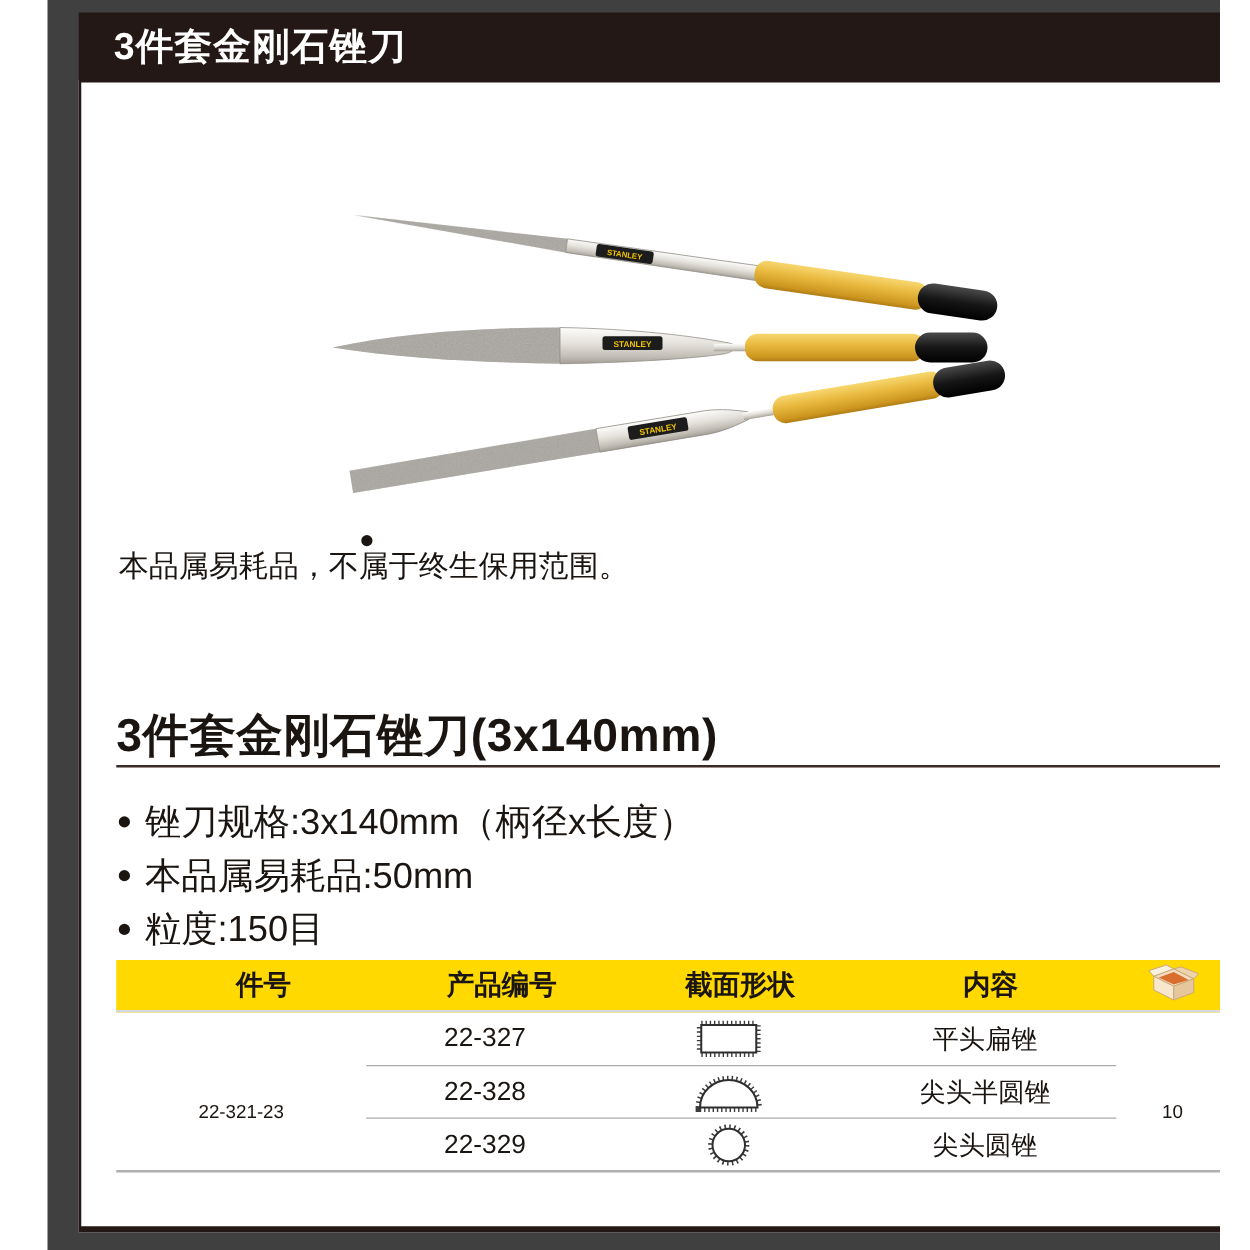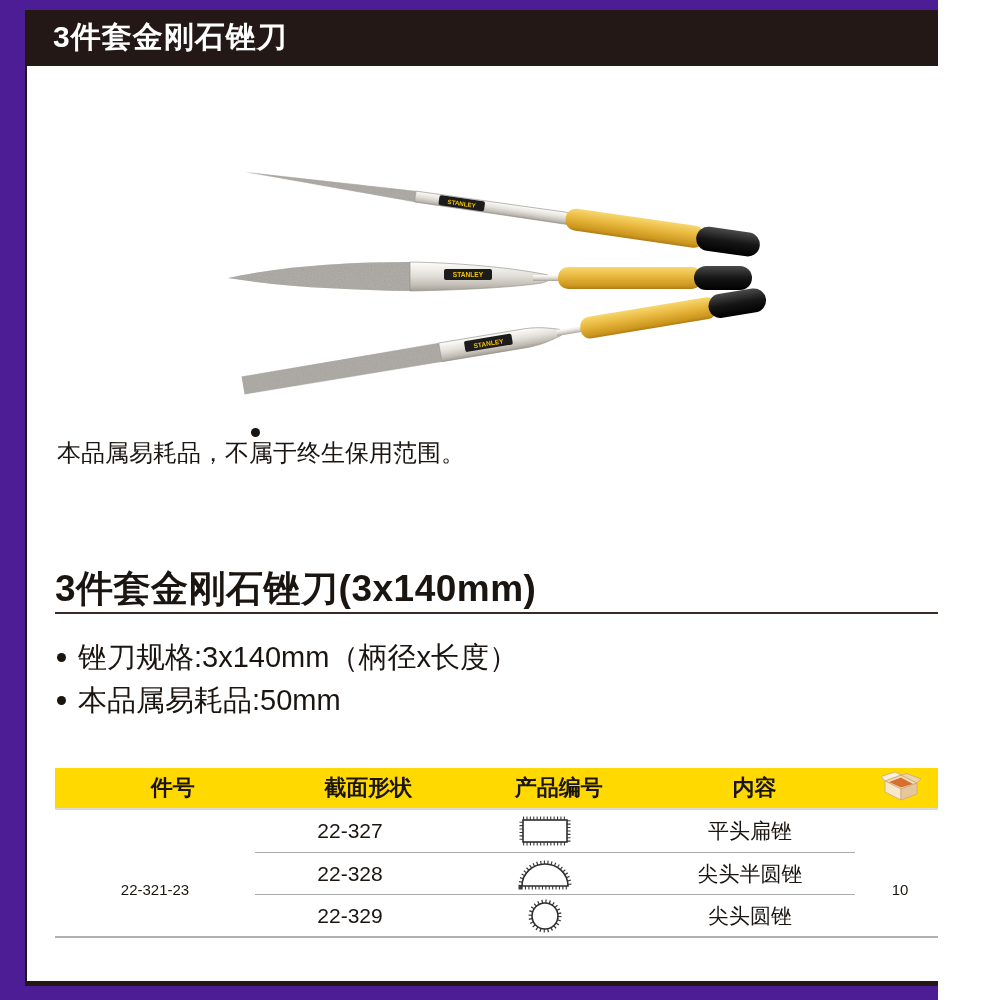--- a/index.html
+++ b/index.html
@@ -1,18 +1,18 @@
 <!DOCTYPE html>
 <html><head>
 <meta charset="utf-8">
 <style>
   * { margin:0; padding:0; box-sizing:border-box; }
   html,body { width:1000px; height:1000px; background:#fff;
     font-family:"Liberation Sans","DejaVu Sans",sans-serif; color:#1a1511; }
-  .page { position:relative; width:938px; height:1000px; background:#4c1d95; overflow:hidden; }
+  .page { position:relative; width:938px; height:1000px; background:#404040; overflow:hidden;margin-left:38px; }
 
   
   .titlebar { position:absolute; left:25px; top:10px; width:950px; height:54px;
     background:#231815; display:flex; align-items:center; padding-left:28px; }
   .titlebar .t { color:#fff; font-weight:bold; font-size:30px; letter-spacing:1px; }
 
   
   .content { position:absolute; left:25px; top:64px; width:950px; height:922px;
     background:#fff; border:2px solid #231815; border-bottom-width:5px; }
 
@@ -125,27 +125,31 @@
 
     <div class="specs">
       <div class="spec-item">
         <span class="dot"></span>
         <span class="txt">锉刀规格:3x140mm（柄径x长度）</span>
       </div>
       <div class="spec-item">
         <span class="dot"></span>
         <span class="txt">本品属易耗品:50mm</span>
       </div>
+      <div class="spec-item">
+        <span class="dot"></span>
+        <span class="txt">粒度:150目</span>
+      </div>
     </div>
 
     <div class="ptable">
       <div class="thead">
         <div class="th c1">件号</div>
+        <div class="th c2">产品编号</div>
         <div class="th c3">截面形状</div>
-        <div class="th c2">产品编号</div>
         <div class="th c4">内容</div>
         <div class="th c5">
           <svg width="40" height="34" viewBox="0 0 40 34">
             <polygon points="4,10 20,4 36,12 20,18" fill="#f4ddbf" stroke="#c9a87c" stroke-width="0.8"></polygon>
             <polygon points="8,11 20,6.5 32,13 20,16.5" fill="#d96f2e"></polygon>
             <polygon points="4,10 4,21 20,29 20,18" fill="#f8e7cc" stroke="#c9a87c" stroke-width="0.8"></polygon>
             <polygon points="36,12 36,23 20,29 20,18" fill="#e6c79c" stroke="#c9a87c" stroke-width="0.8"></polygon>
             <polygon points="4,10 0,5.5 14,1 20,4" fill="#fbf0dd" stroke="#c9a87c" stroke-width="0.8"></polygon>
             <polygon points="36,12 40,8 26,2.5 20,4" fill="#eed4ab" stroke="#c9a87c" stroke-width="0.8"></polygon>
           </svg>

